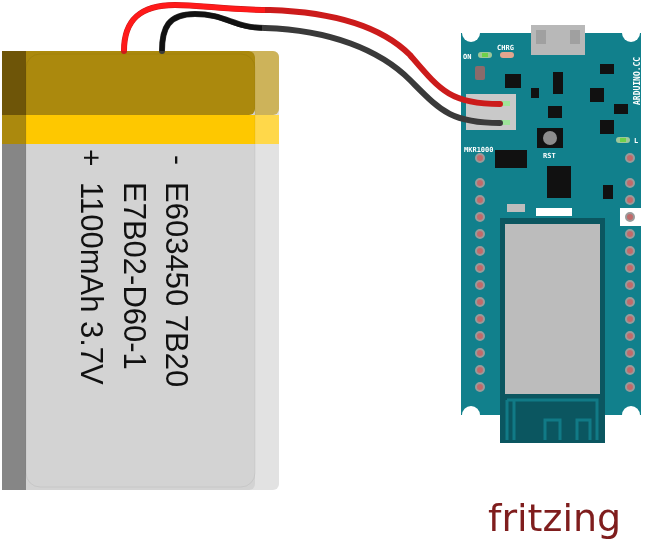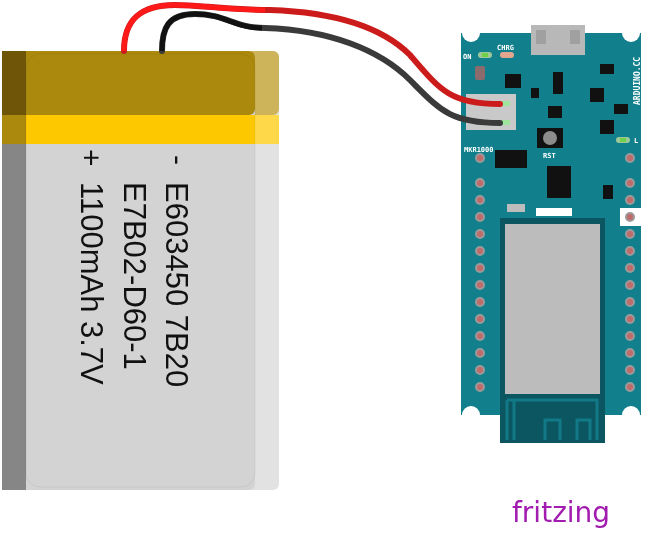--- a/index.html
+++ b/index.html
@@ -1,20 +1,20 @@
 <!DOCTYPE html>
 <html><head>
 <meta charset="utf-8">
 <style>
   html,body{margin:0;padding:0;background:#fff;}
   body{width:650px;height:544px;position:relative;overflow:hidden;font-family:"Liberation Sans",sans-serif;}
   svg{position:absolute;left:0;top:0;}
   .lbl{font-family:"Liberation Sans",sans-serif;}
   .mono{font-family:"DejaVu Sans Mono",monospace;font-weight:bold;}
-  #fritzing{position:absolute;left:512px;top:496px;font-family:"DejaVu Sans",sans-serif;font-size:28px;color:#a21caf;letter-spacing:0px;}
+  #fritzing{position:absolute;left:488px;top:496px;font-family:"DejaVu Sans",sans-serif;font-size:38px;color:#7f1d1d;letter-spacing:0px;}
 </style>
 </head>
 <body>
 
 <svg width="650" height="544" viewBox="0 0 650 544">
 
   <g>
     <rect x="2" y="51" width="277" height="439" rx="6" fill="#e2e2e2"></rect>
     <rect x="2" y="51" width="277" height="64" rx="6" fill="#cdb35a"></rect>
     <rect x="2" y="51" width="253" height="439" rx="6" fill="#d3d3d3"></rect>

